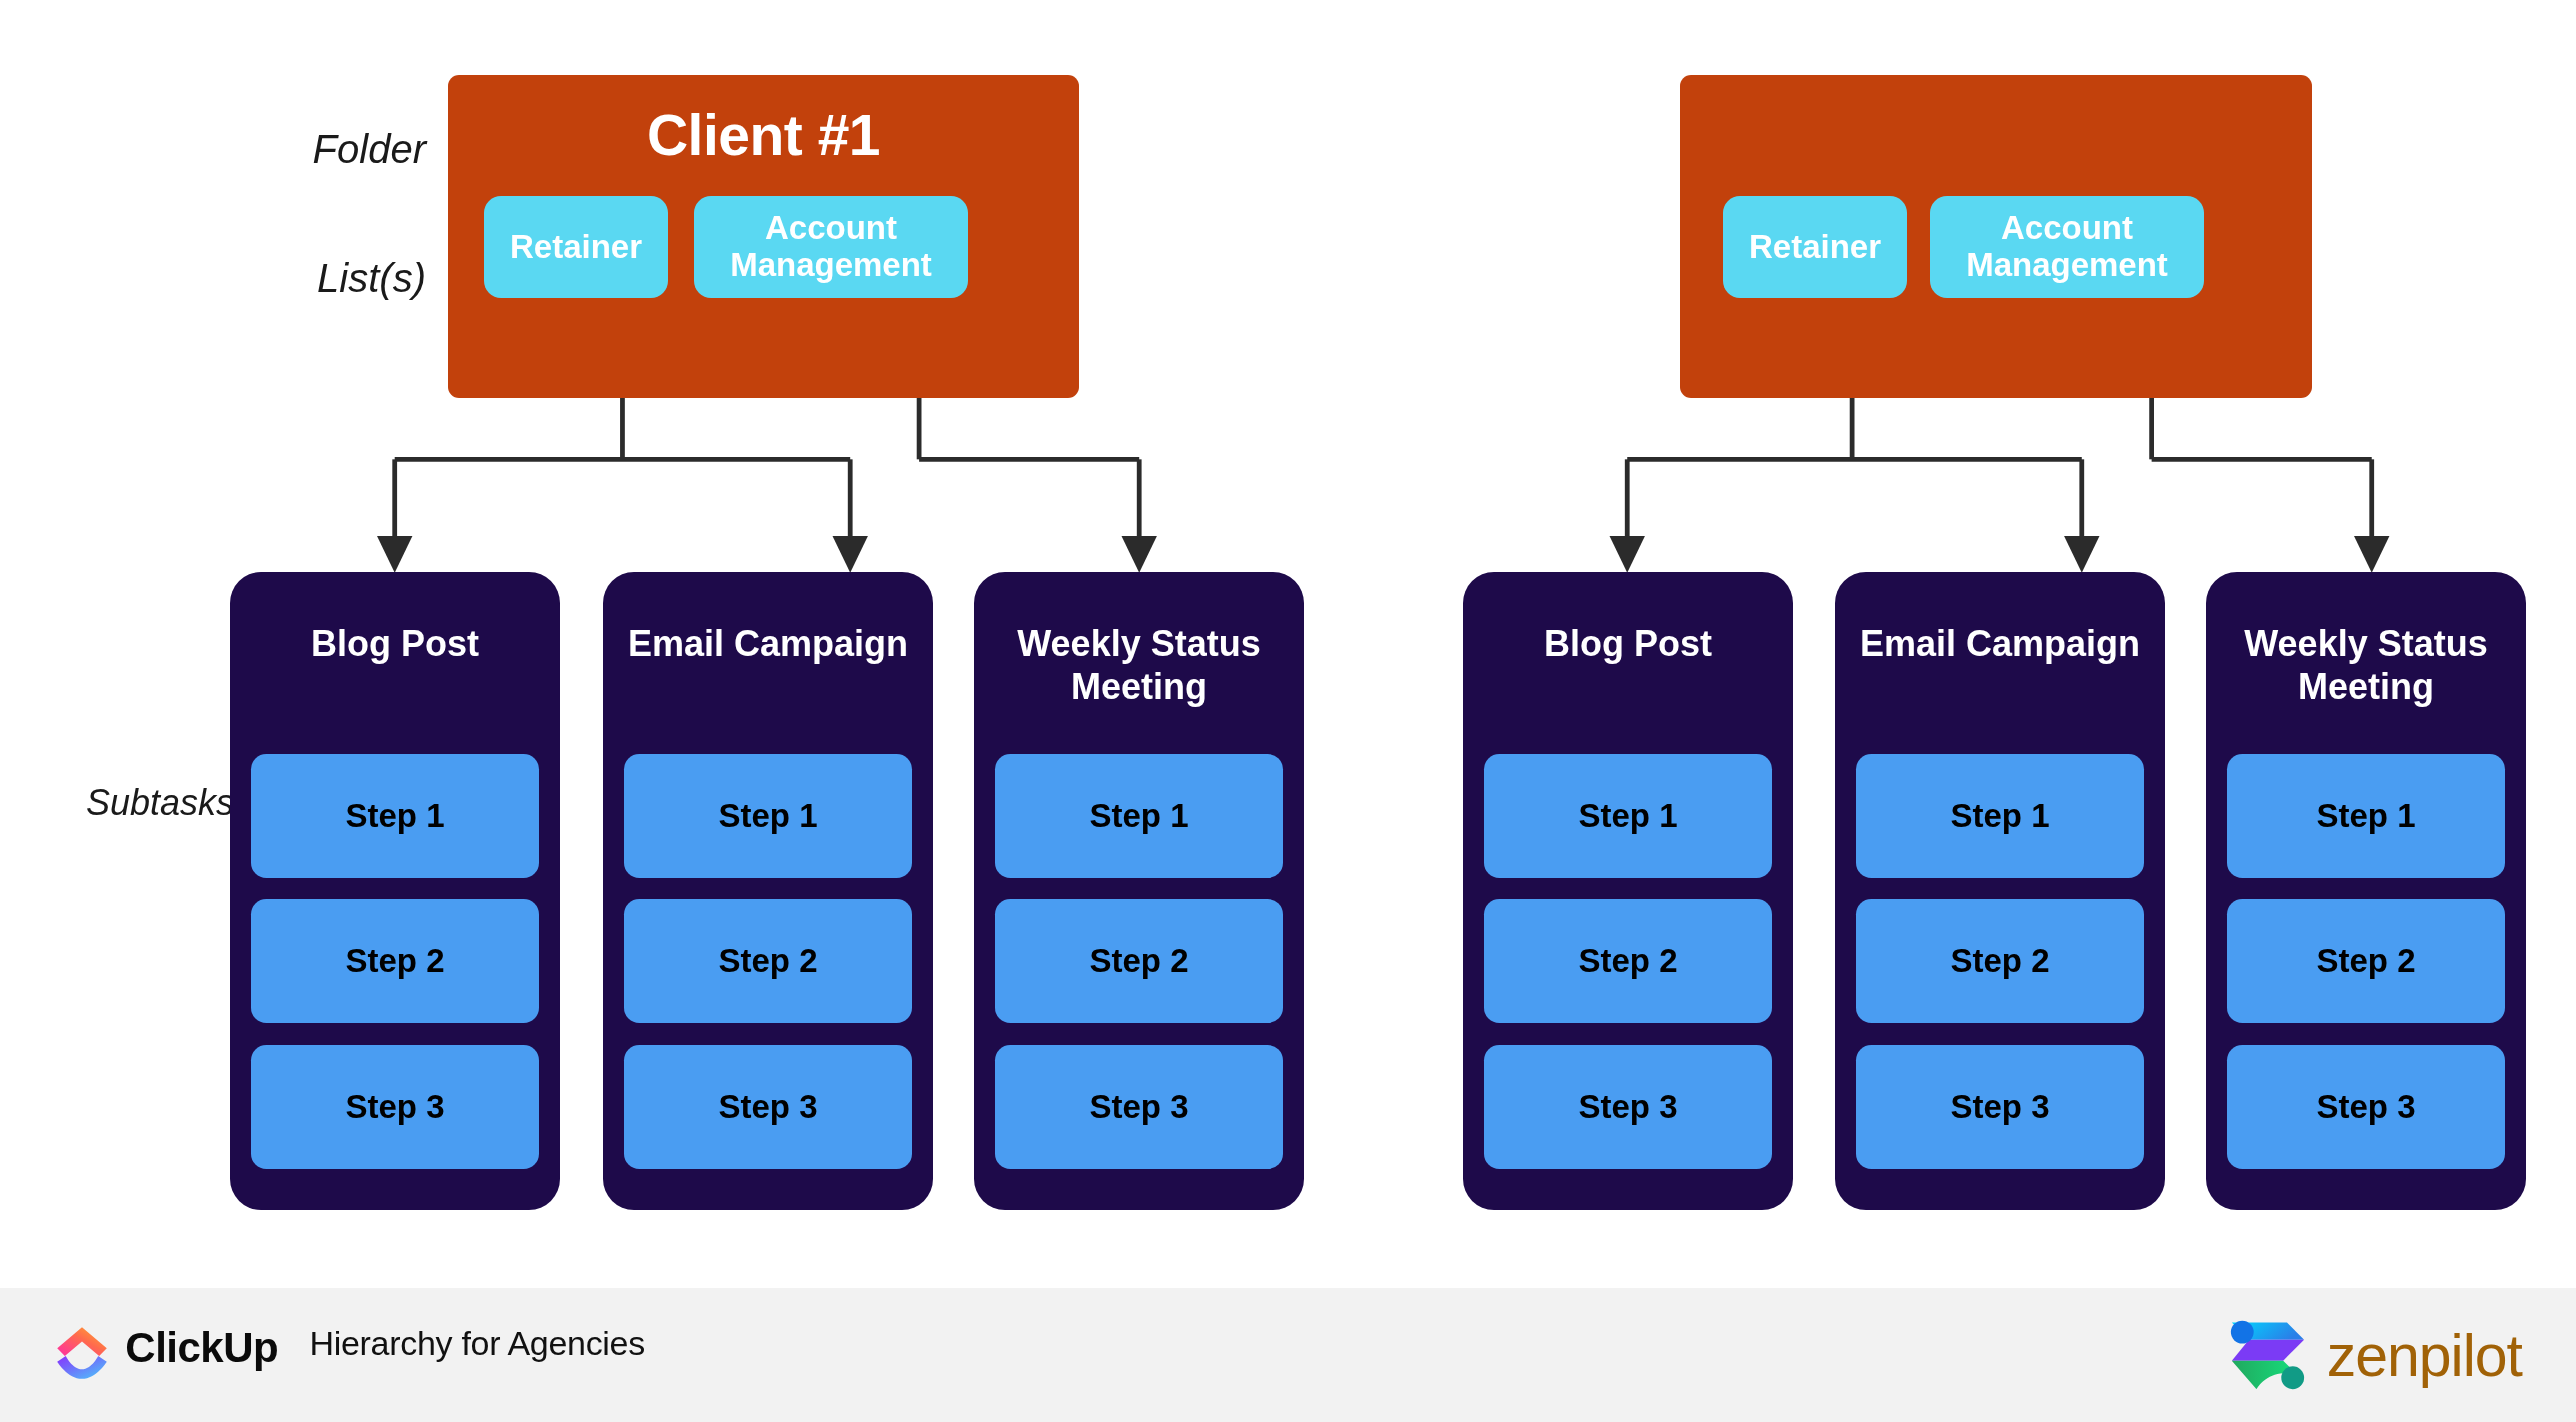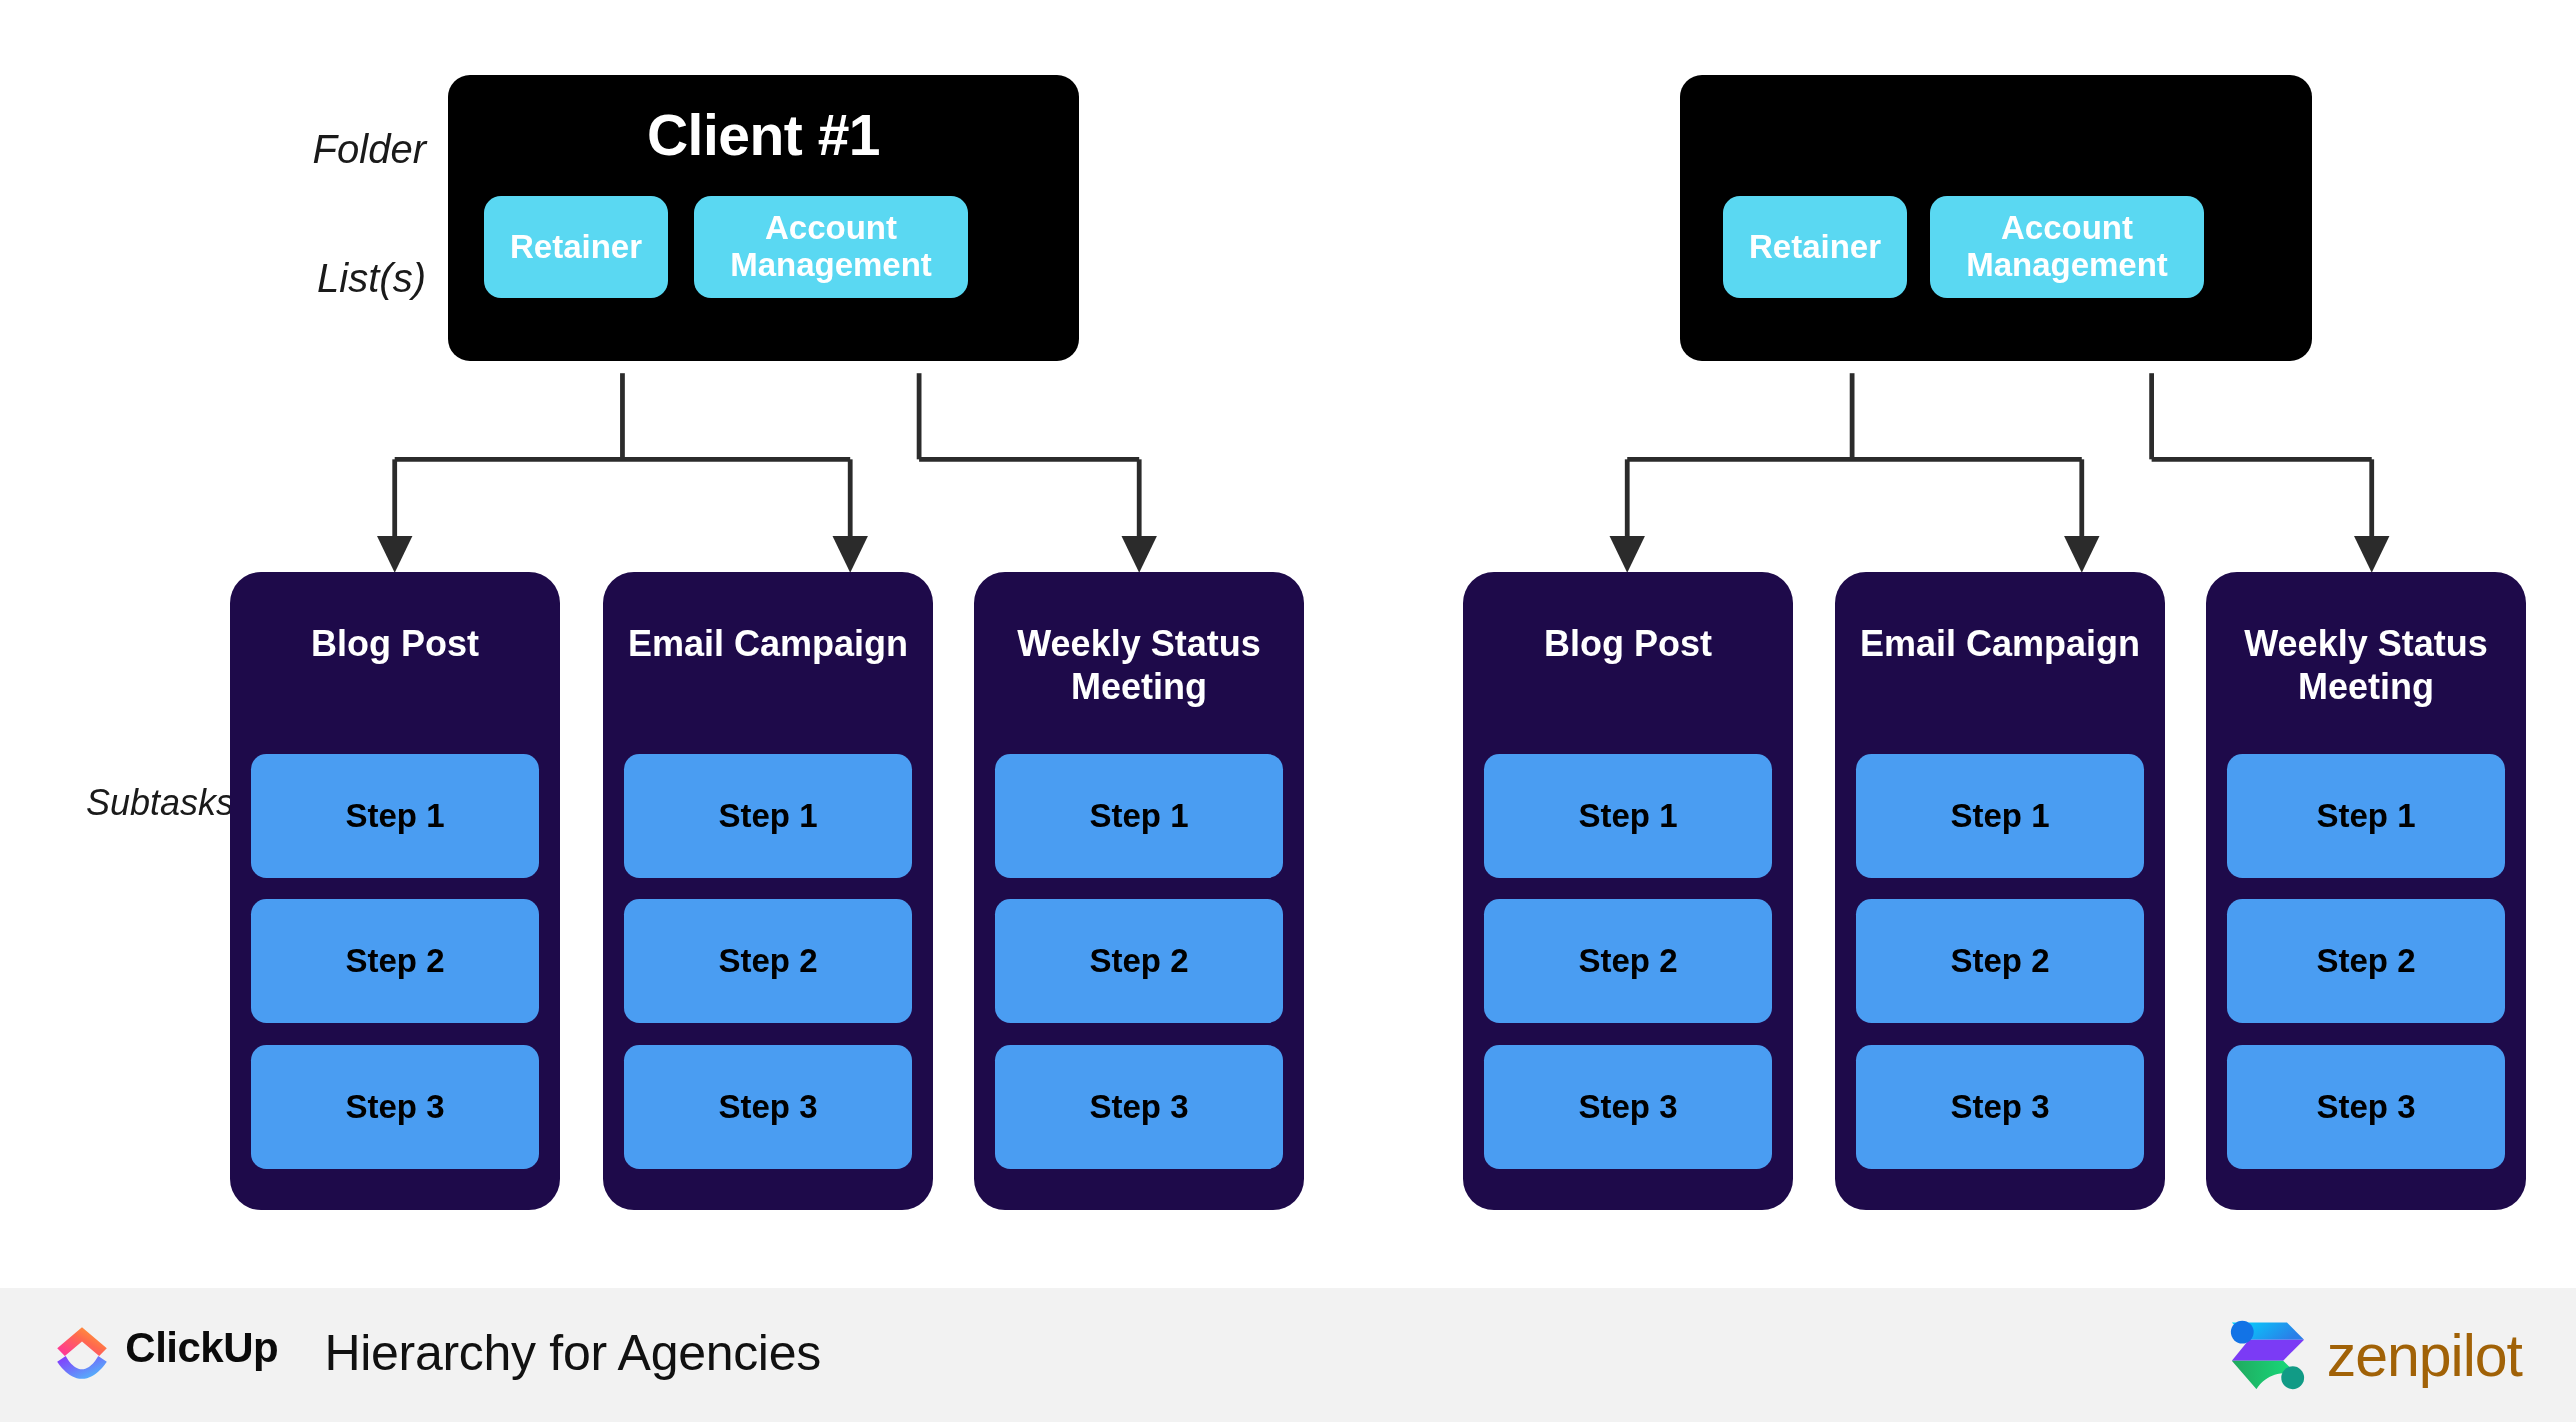--- a/index.html
+++ b/index.html
@@ -22,23 +22,23 @@
     white-space:pre-line;
   }
   #lbl-folder  {left:115px; top:125px;  width:311px; font-size:40px;}
   #lbl-lists   {left:115px; top:254px;  width:311px; font-size:40px;}
   #lbl-parent  {left:19px;  top:613px;  width:215px; font-size:40px;}
   #lbl-subtask {left:19px;  top:781px;  width:215px; font-size:36px;}
 
   
   .folder-box{
     position:absolute;
-    background:#000000;
-    border-radius:22px;
-    top:75px;height:286px;
+    background:#c2410c;
+    border-radius:11px;
+    top:75px;height:323px;
     box-sizing:border-box;
   }
   .folder-title{
     position:absolute;left:0;right:0;top:27px;
     text-align:center;
     color:#ffffff;
     font-size:57px;
     font-weight:bold;
     letter-spacing:-0.5px;
   }
@@ -100,21 +100,21 @@
   }
   #brand-left{
     position:absolute;left:54px;top:50%;
     transform:translateY(-50%);
     display:flex;align-items:flex-start;gap:15.3px;
   }
   #clickup-wordmark{
     font-size:42px;font-weight:bold;color:#0b0b0b;letter-spacing:-0.5px;
   }
   #footer-caption{
-    font-size:50px;font-weight:400;color:#111111;margin-left:31px;letter-spacing:-0.3px;
+    font-size:34px;font-weight:400;color:#111111;margin-left:16px;letter-spacing:-0.3px;
   }
   #brand-right{
     position:absolute;right:54px;top:50%;
     transform:translateY(-50%);
     display:flex;align-items:center;gap:17px;
   }
   #zenpilot-wordmark{
     font-size:59px;font-weight:400;color:#a16207;letter-spacing:-1px;
   }
 </style>

